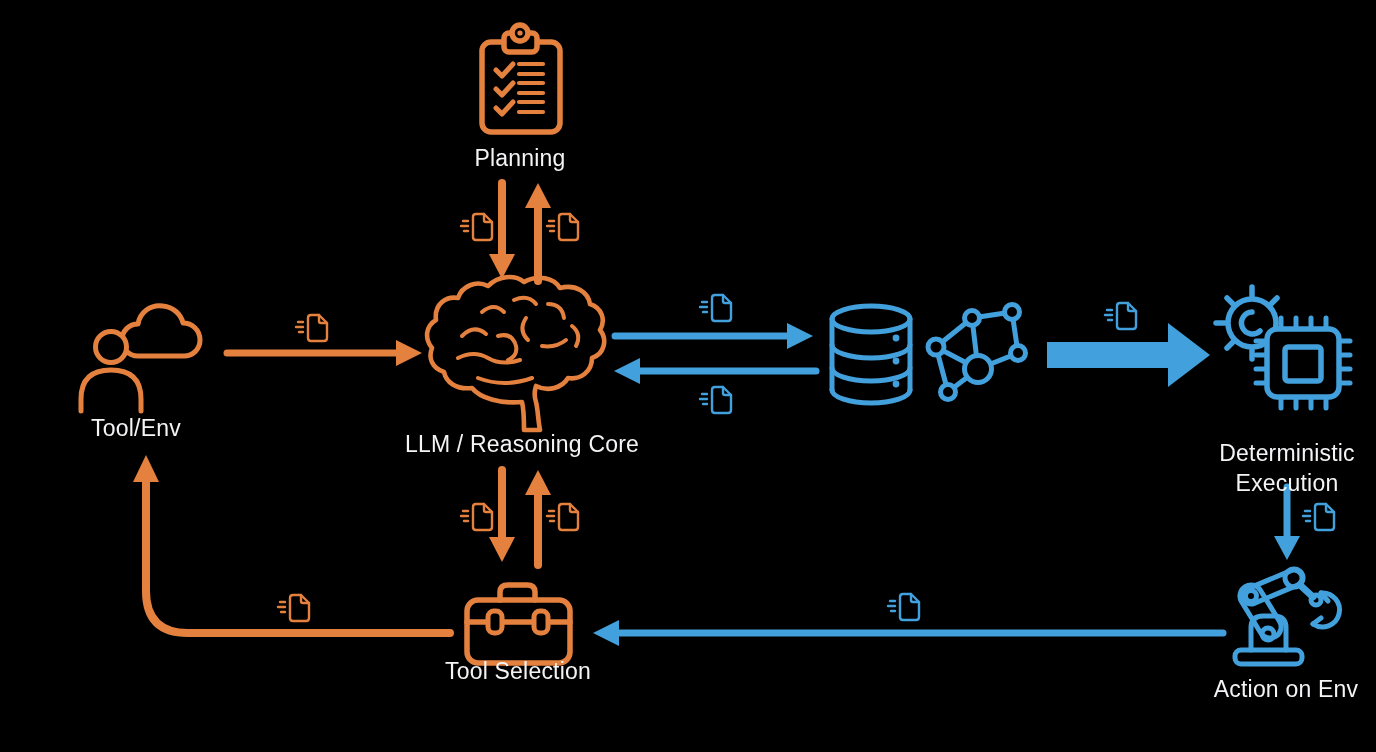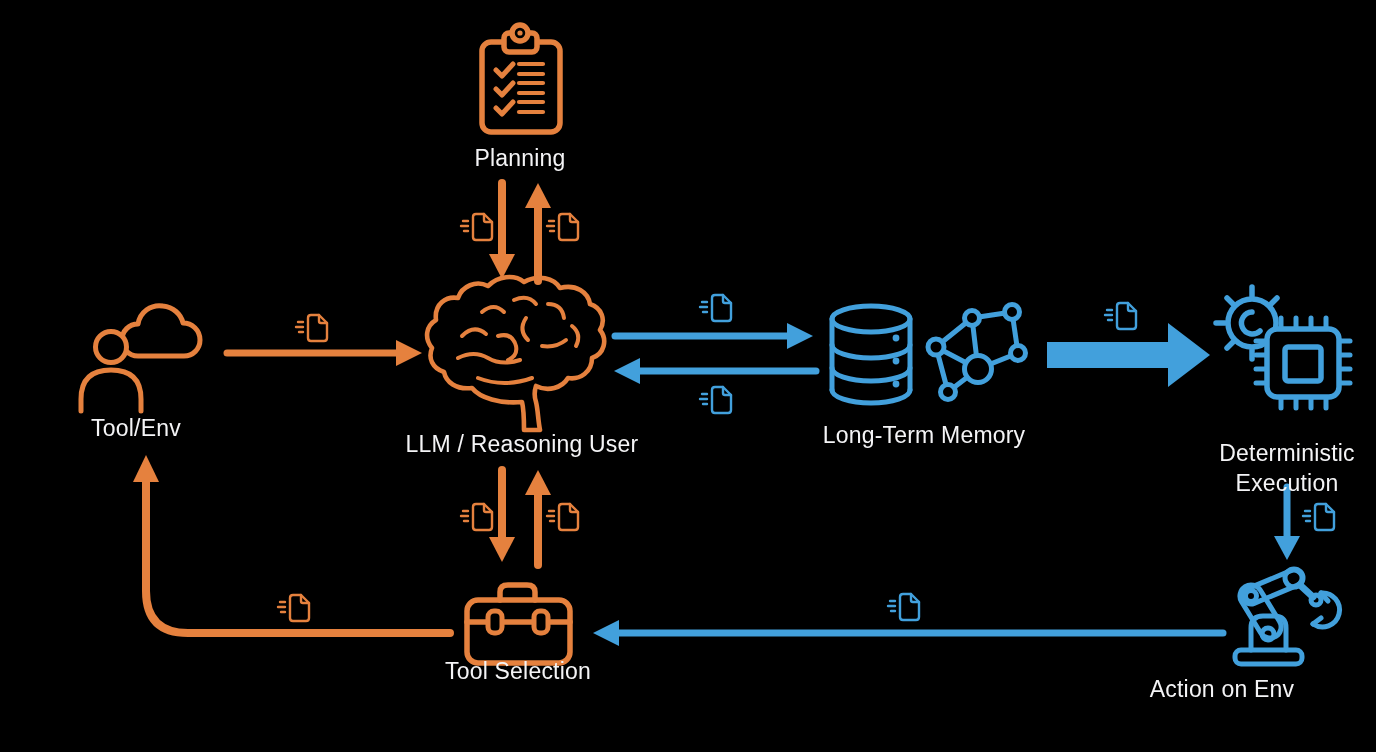--- a/index.html
+++ b/index.html
@@ -227,19 +227,18 @@
   <use href="#doc" class="doc-b" x="1073" y="301" width="38" height="30"></use>
   <use href="#doc" class="doc-b" x="1271" y="502" width="38" height="30"></use>
   <use href="#doc" class="doc-b" x="856" y="592" width="38" height="30"></use>
   <use href="#doc" class="doc-o" x="246" y="593" width="38" height="30"></use>
   <use href="#doc" class="doc-o" x="429" y="502" width="38" height="30"></use>
   <use href="#doc" class="doc-o" x="515" y="502" width="38" height="30"></use>
 </svg>
 
 <div class="label" style="left:490px;top:158px;">Planning</div>
 <div class="label" style="left:106px;top:428px;">Tool/Env</div>
-<div class="label" style="left:492px;top:444px;">LLM / Reasoning User</div>
-<div class="label" style="left:894px;top:435px;">Long-Term Memory</div>
+<div class="label" style="left:492px;top:444px;">LLM / Reasoning Core</div>
 <div class="label wrap" style="left:1257px;top:468px;">Deterministic Execution</div>
 <div class="label" style="left:488px;top:671px;">Tool Selection</div>
-<div class="label" style="left:1192px;top:689px;">Action on Env</div>
+<div class="label" style="left:1256px;top:689px;">Action on Env</div>
 
 </div>
 
 </body></html>

